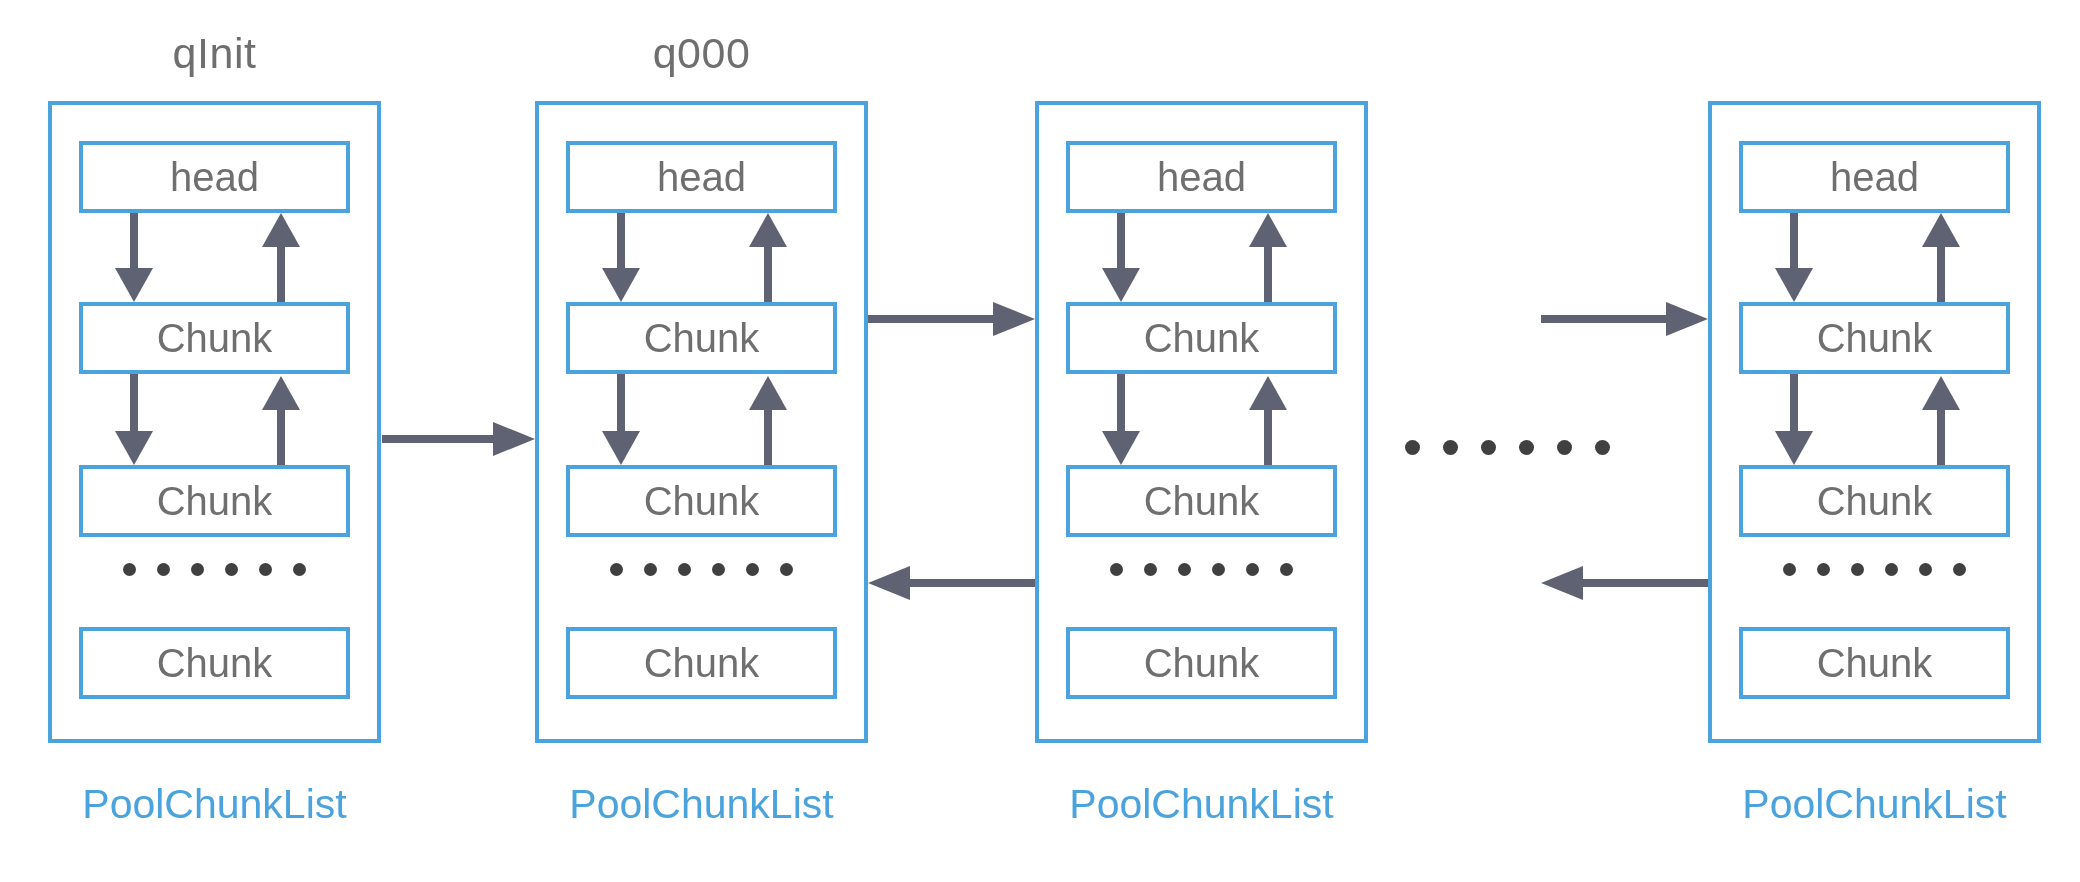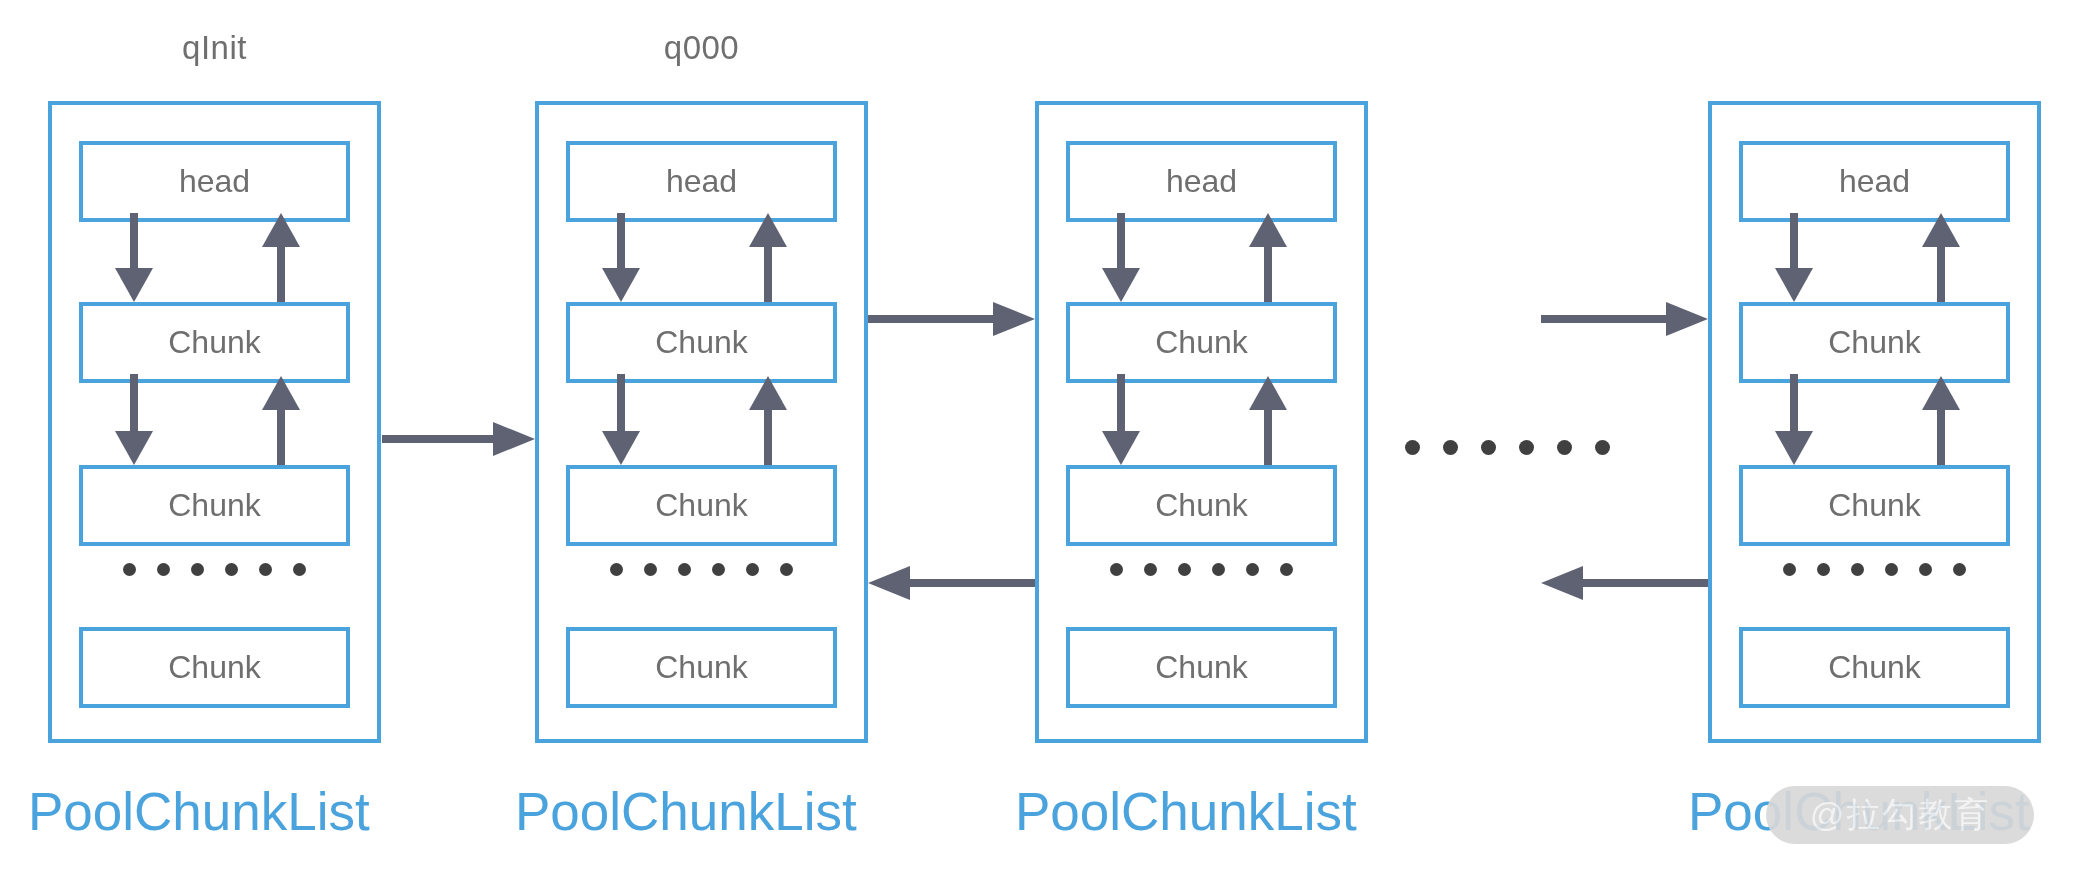--- a/index.html
+++ b/index.html
@@ -10,52 +10,52 @@
     position:relative;overflow:hidden;
   }
   #stage{position:absolute;left:0;top:0;width:2080px;height:882px;}
 
   
   .column{position:absolute;}
   .col-title{
     position:absolute;left:0;width:100%;
     top:-72px;
     text-align:center;
-    font-size:33px;
+    font-size:43px;
     color:#6f6f6f;
     letter-spacing:0.5px;
     white-space:nowrap;
   }
   .col-box{
     position:absolute;left:0;top:0;
     width:100%;height:100%;
     border:4px solid #4aa3dc;
     box-sizing:border-box;
     background:#ffffff;
   }
   .col-footer{
     position:absolute;left:-20px;width:calc(100% + 40px);
     top:100%;
     margin-top:38px;
-    text-align:left;
-    font-size:53px;
+    text-align:center;
+    font-size:41px;
     color:#4aa3dc;
     white-space:nowrap;
   }
 
   
   .node{
     position:absolute;
     left:31px;right:31px;
-    height:81px;
+    height:72px;
     border:4px solid #4aa3dc;
     box-sizing:border-box;
     background:#ffffff;
     display:flex;align-items:center;justify-content:center;
-    font-size:32px;
+    font-size:40px;
     color:#6f6f6f;
   }
   .node-head{top:40px;}
   .node-c1{top:201px;}
   .node-c2{top:364px;}
   .node-c3{top:526px;}
 
   
   .ellipsis{
     position:absolute;
@@ -319,15 +319,14 @@
 
   <div class="gap-ellipsis" style="left:1405px;top:440px;">
     <span class="dot"></span>
     <span class="dot"></span>
     <span class="dot"></span>
     <span class="dot"></span>
     <span class="dot"></span>
     <span class="dot"></span>
   </div>
 
-  <div class="watermark">@拉勾教育</div>
 
 </div>
 
 </body></html>

